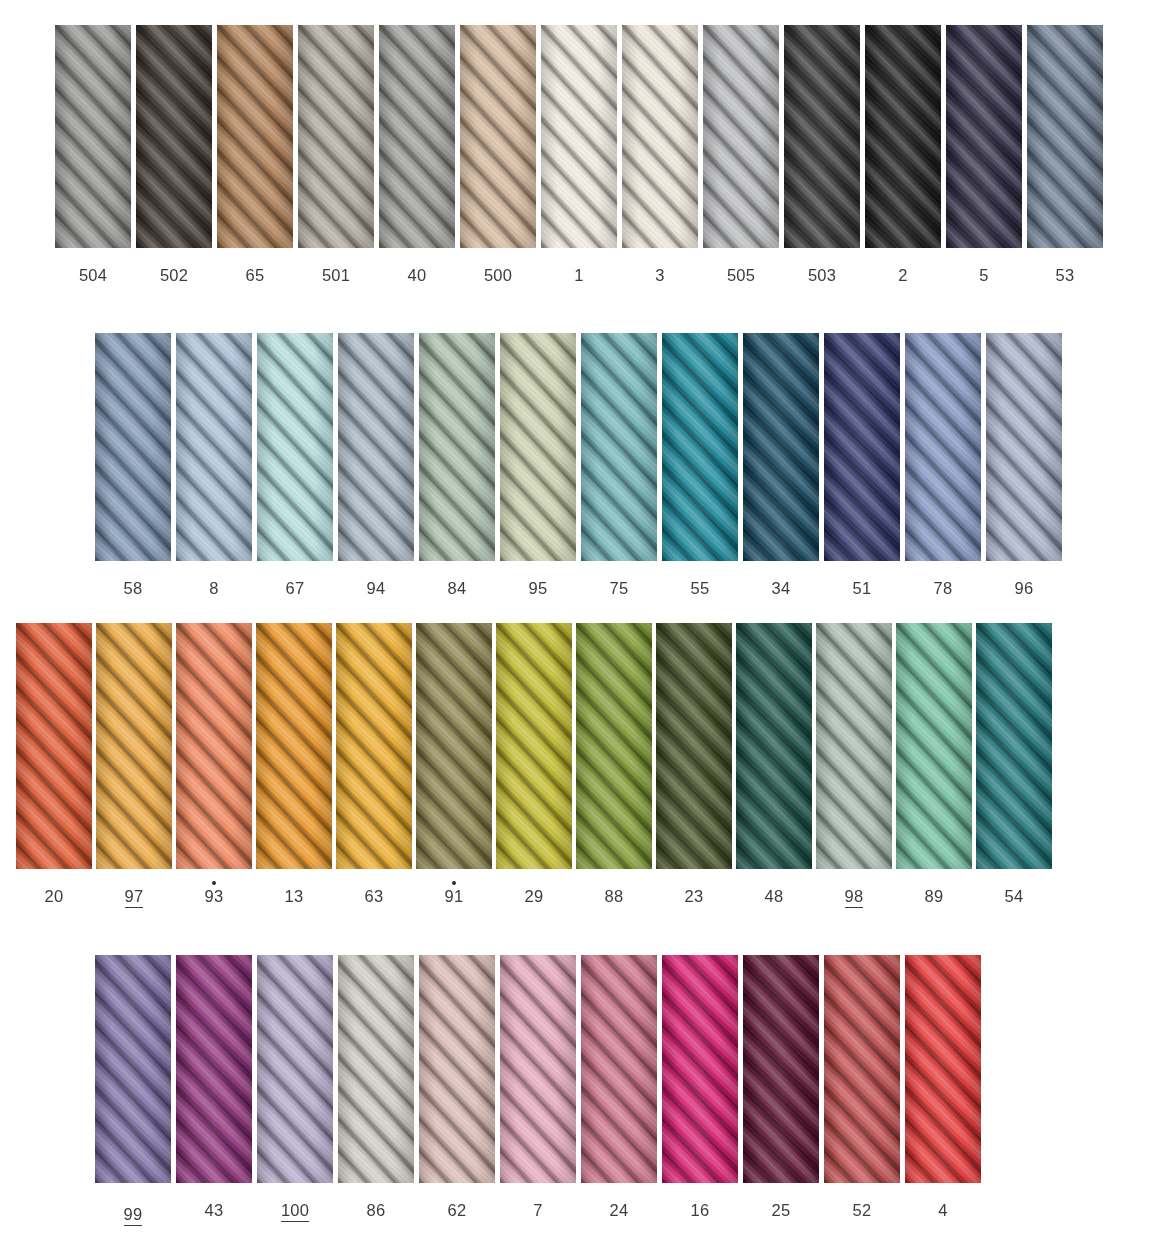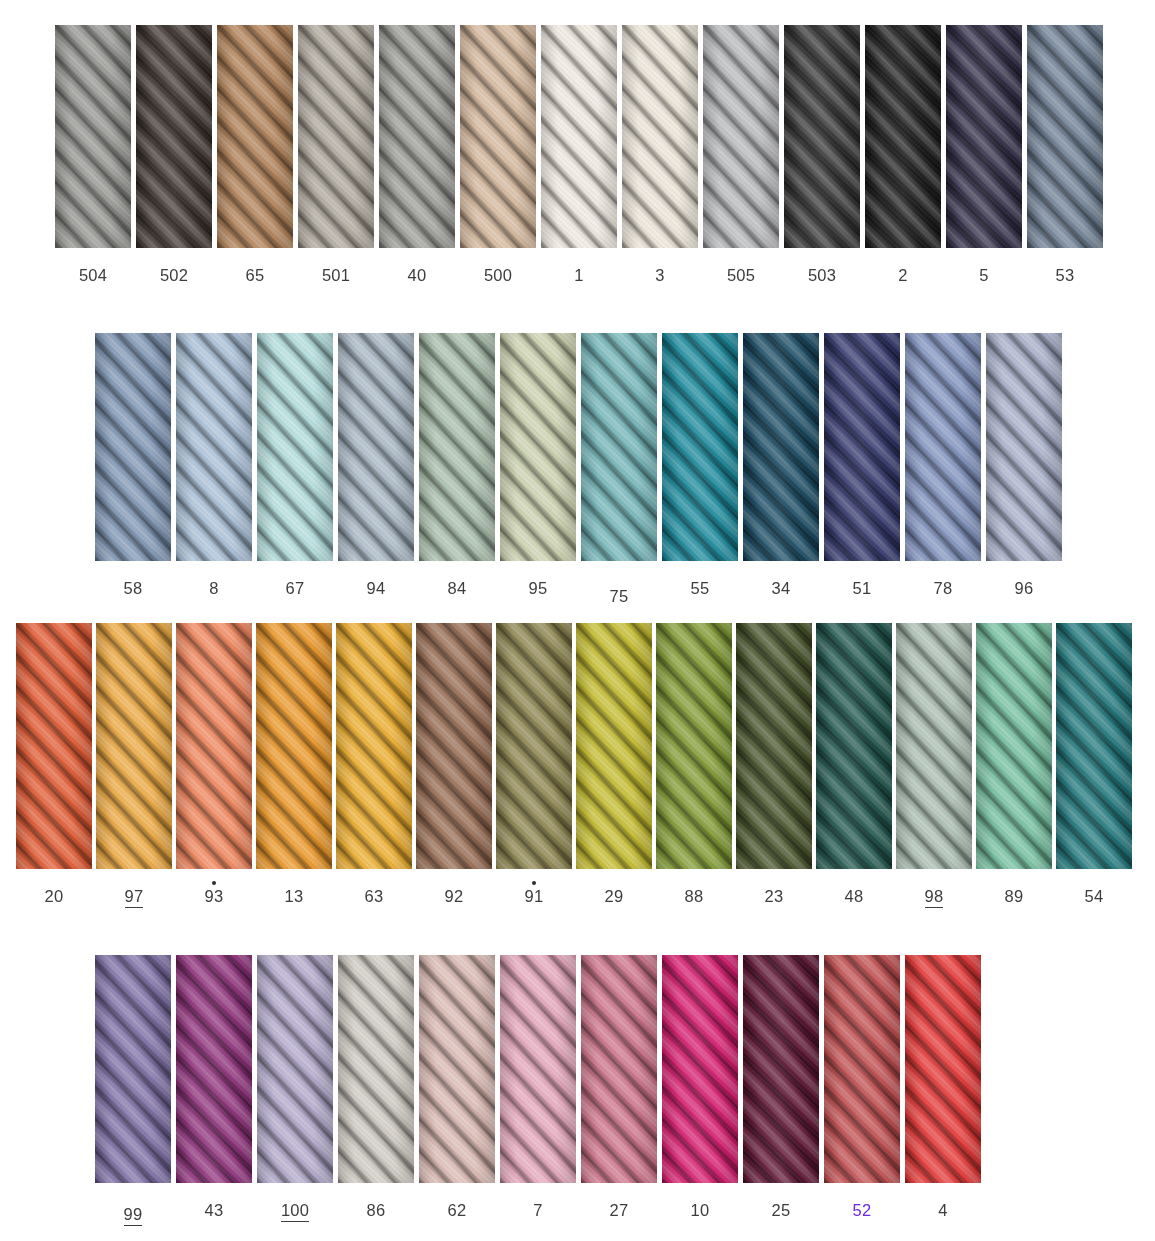--- a/index.html
+++ b/index.html
@@ -333,21 +333,21 @@
           <span class="dot hidden"></span>
           <div class="label" style="color: rgb(61, 61, 61);">95</div>
         </div>
       </div>
       <div class="swatch-cell">
         <div class="skein" style="width: 76px; height: 228px; background-color: rgb(111, 181, 184);">
           <div class="twist"></div>
           <div class="fibre"></div>
           <div class="round"></div>
         </div>
-        <div style="margin-top: 20px;">
+        <div style="margin-top: 12px;">
           <span class="dot hidden"></span>
           <div class="label" style="color: rgb(61, 61, 61);">75</div>
         </div>
       </div>
       <div class="swatch-cell">
         <div class="skein" style="width: 76px; height: 228px; background-color: rgb(16, 134, 154);">
           <div class="twist"></div>
           <div class="fibre"></div>
           <div class="round"></div>
         </div>
@@ -451,31 +451,20 @@
           <div class="twist"></div>
           <div class="fibre"></div>
           <div class="round"></div>
         </div>
         <div style="margin-top: 12px;">
           <span class="dot hidden"></span>
           <div class="label" style="color: rgb(61, 61, 61);">63</div>
         </div>
       </div>
       <div class="swatch-cell">
-        <div class="skein" style="width: 76px; height: 246px; background-color: rgb(149, 103, 76);">
-          <div class="twist"></div>
-          <div class="fibre"></div>
-          <div class="round"></div>
-        </div>
-        <div style="margin-top: 12px;">
-          <span class="dot hidden"></span>
-          <div class="label" style="color: rgb(61, 61, 61);">92</div>
-        </div>
-      </div>
-      <div class="swatch-cell">
         <div class="skein" style="width: 76px; height: 246px; background-color: rgb(138, 129, 72);">
           <div class="twist"></div>
           <div class="fibre"></div>
           <div class="round"></div>
         </div>
         <div style="margin-top: 12px;">
           <span class="dot"></span>
           <div class="label" style="color: rgb(61, 61, 61);">91</div>
         </div>
       </div>
@@ -625,32 +614,32 @@
         </div>
       </div>
       <div class="swatch-cell">
         <div class="skein" style="width: 76px; height: 228px; background-color: rgb(207, 111, 135);">
           <div class="twist"></div>
           <div class="fibre"></div>
           <div class="round"></div>
         </div>
         <div style="margin-top: 12px;">
           <span class="dot hidden"></span>
-          <div class="label" style="color: rgb(61, 61, 61);">27</div>
+          <div class="label" style="color: rgb(61, 61, 61);">24</div>
         </div>
       </div>
       <div class="swatch-cell">
         <div class="skein" style="width: 76px; height: 228px; background-color: rgb(217, 19, 107);">
           <div class="twist"></div>
           <div class="fibre"></div>
           <div class="round"></div>
         </div>
         <div style="margin-top: 12px;">
           <span class="dot hidden"></span>
-          <div class="label" style="color: rgb(61, 61, 61);">10</div>
+          <div class="label" style="color: rgb(61, 61, 61);">16</div>
         </div>
       </div>
       <div class="swatch-cell">
         <div class="skein" style="width: 76px; height: 228px; background-color: rgb(90, 12, 43);">
           <div class="twist"></div>
           <div class="fibre"></div>
           <div class="round"></div>
         </div>
         <div style="margin-top: 12px;">
           <span class="dot hidden"></span>
@@ -658,21 +647,21 @@
         </div>
       </div>
       <div class="swatch-cell">
         <div class="skein" style="width: 76px; height: 228px; background-color: rgb(194, 72, 74);">
           <div class="twist"></div>
           <div class="fibre"></div>
           <div class="round"></div>
         </div>
         <div style="margin-top: 12px;">
           <span class="dot hidden"></span>
-          <div class="label" style="color: #6d28d9;">52</div>
+          <div class="label" style="color: #404040;">52</div>
         </div>
       </div>
       <div class="swatch-cell">
         <div class="skein" style="width: 76px; height: 228px; background-color: rgb(232, 48, 47);">
           <div class="twist"></div>
           <div class="fibre"></div>
           <div class="round"></div>
         </div>
         <div style="margin-top: 12px;">
           <span class="dot hidden"></span>

